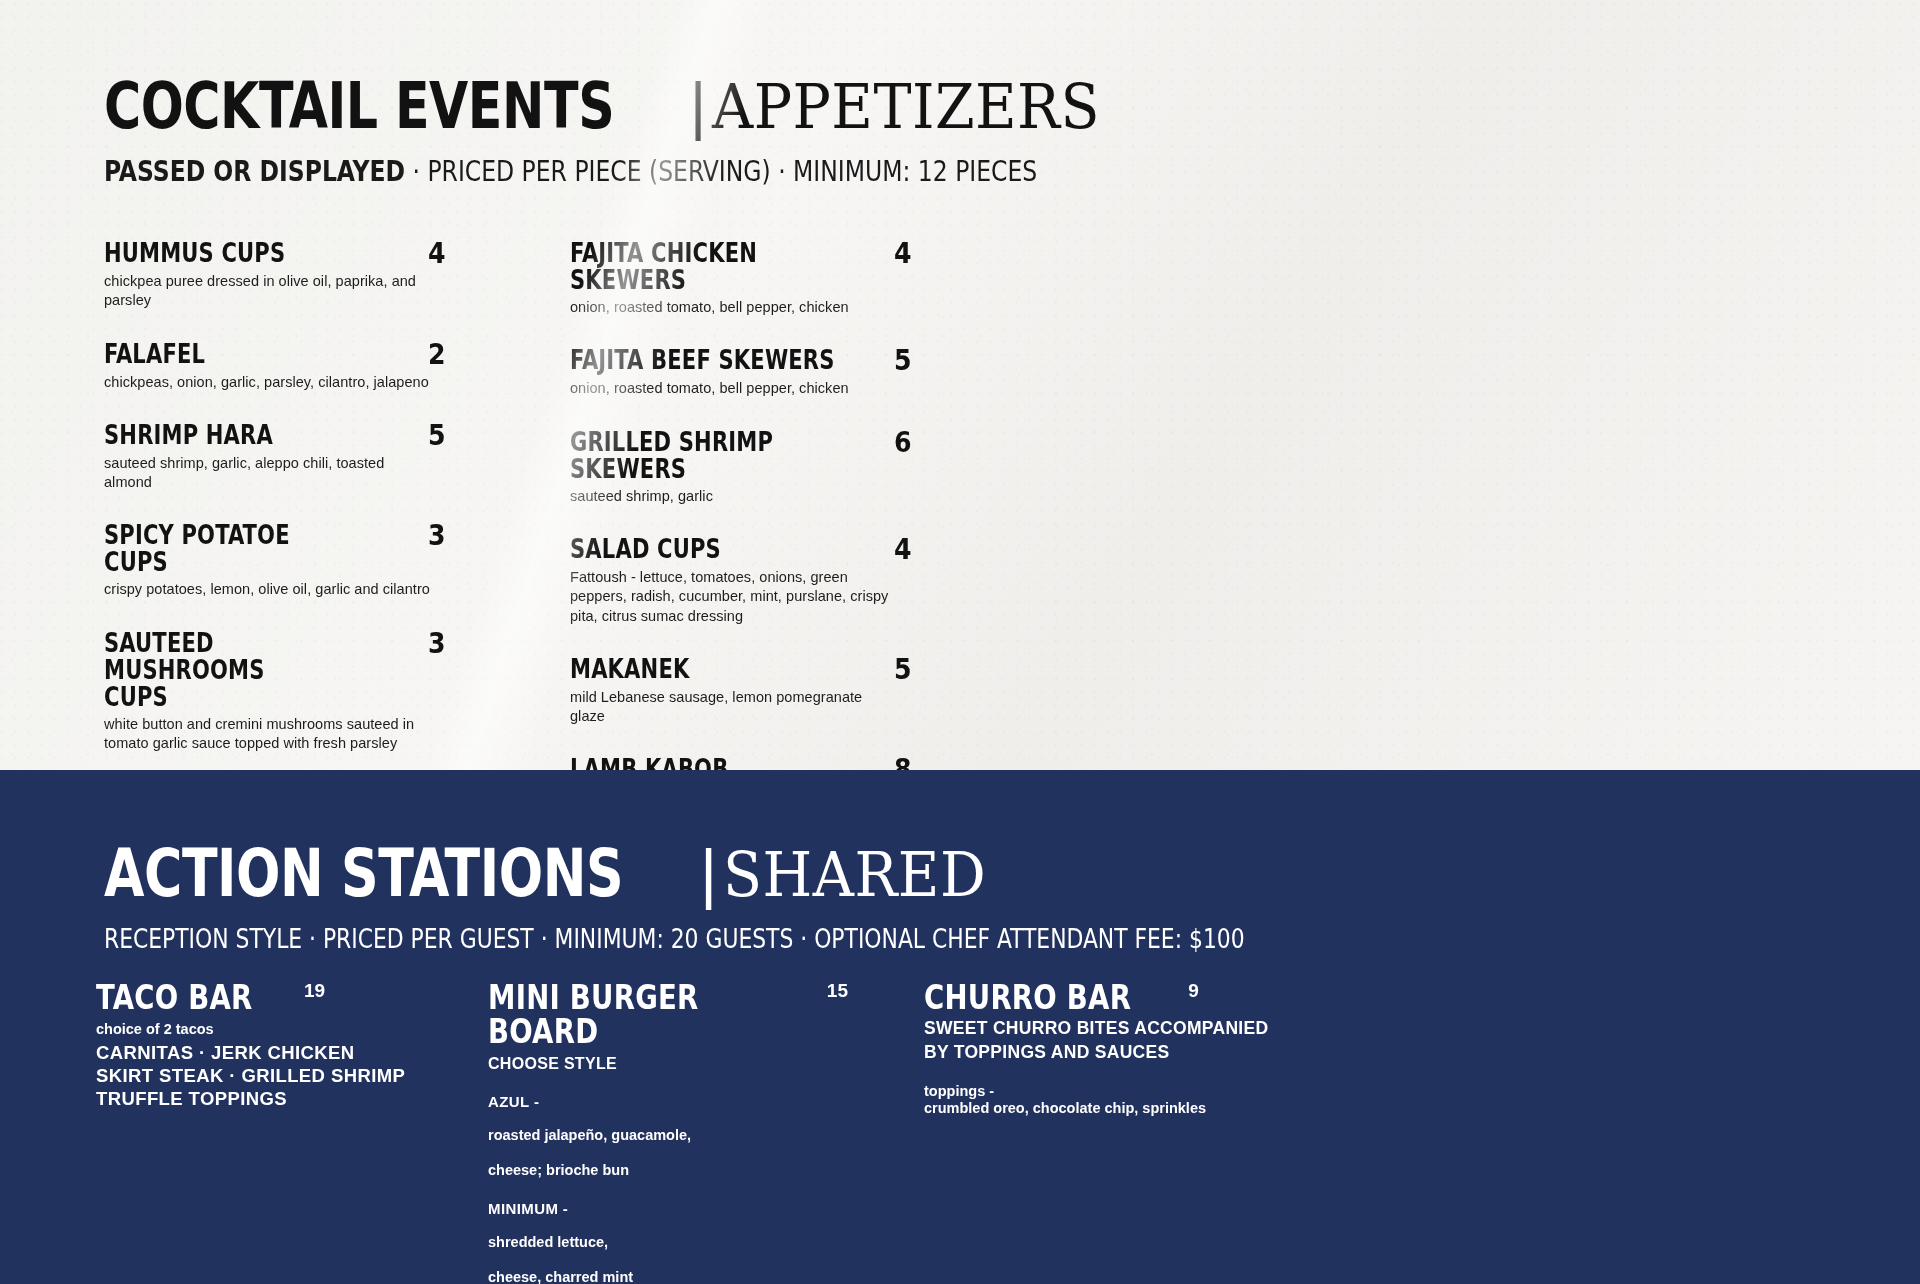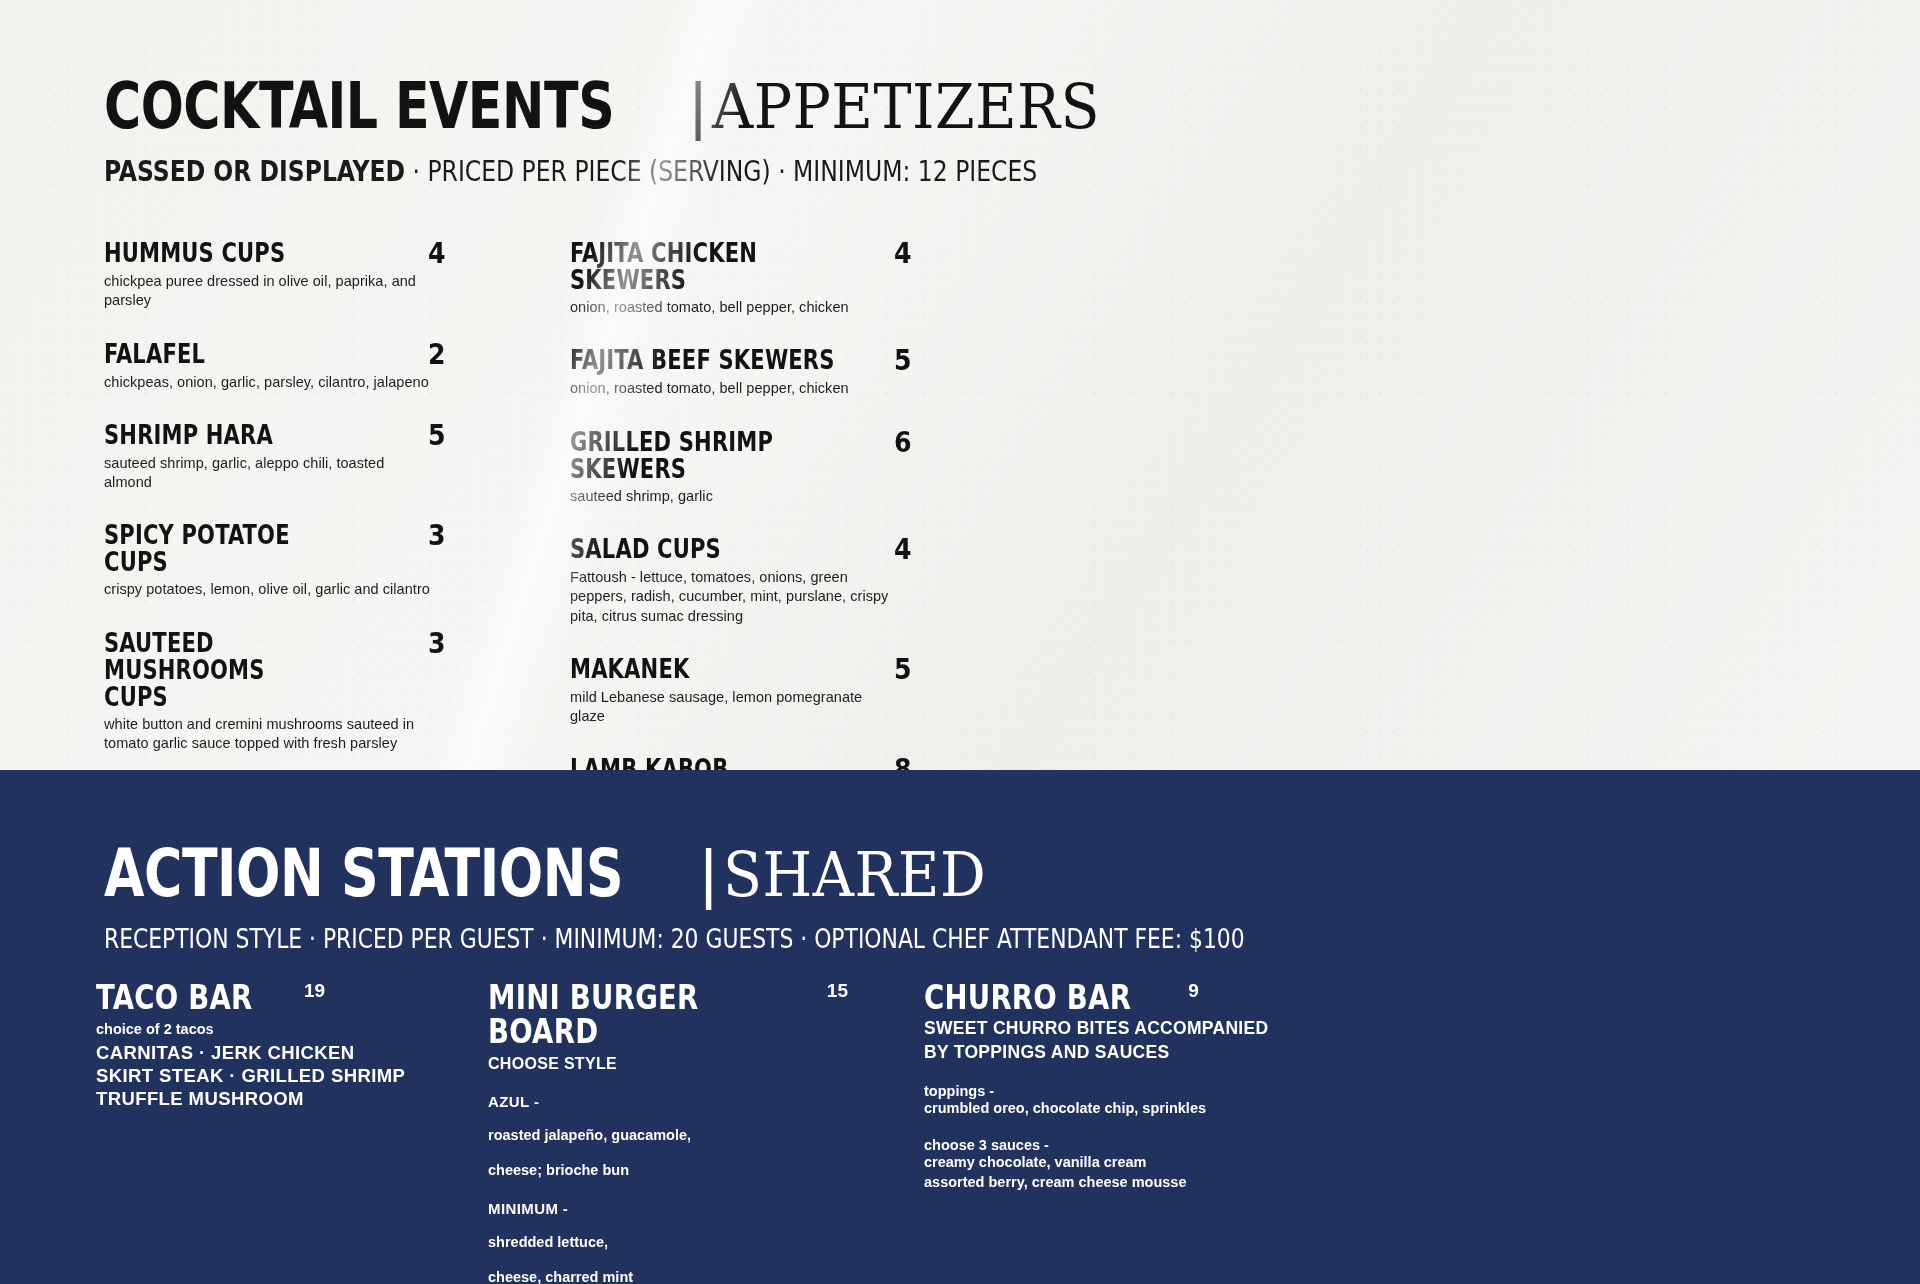--- a/index.html
+++ b/index.html
@@ -249,21 +249,21 @@
 
       <div class="station" id="st-1">
         <div class="st-head">
           <div class="st-name">TACO BAR</div>
           <div class="st-price">19</div>
         </div>
         <div class="st-sub small">choice of 2 tacos</div>
         <div class="st-caps">
           <div>CARNITAS · JERK CHICKEN</div>
           <div>SKIRT STEAK · GRILLED SHRIMP</div>
-          <div>TRUFFLE MUSHROOM</div>
+          <div>TRUFFLE TOPPINGS</div>
         </div>
       </div>
 
       <div class="station" id="st-2">
         <div class="st-head">
           <div class="st-name">MINI BURGER BOARD</div>
           <div class="st-price">15</div>
         </div>
         <div class="st-sub">CHOOSE STYLE</div>
         <div class="opt">
@@ -284,23 +284,18 @@
           <div class="st-price">9</div>
         </div>
         <div class="st-caps-lite">
           <div>SWEET CHURRO BITES ACCOMPANIED</div>
           <div>BY TOPPINGS AND SAUCES</div>
         </div>
         <div class="blk">
           <div class="blk-label">toppings -</div>
           <div class="blk-desc">crumbled oreo, chocolate chip, sprinkles</div>
         </div>
-        <div class="blk">
-          <div class="blk-label">choose 3 sauces -</div>
-          <div class="blk-desc">creamy chocolate, vanilla cream</div>
-          <div class="blk-desc">assorted berry, cream cheese mousse</div>
-        </div>
       </div>
 
     </div>
   </section>
 
 </div>
 
 </body></html>

